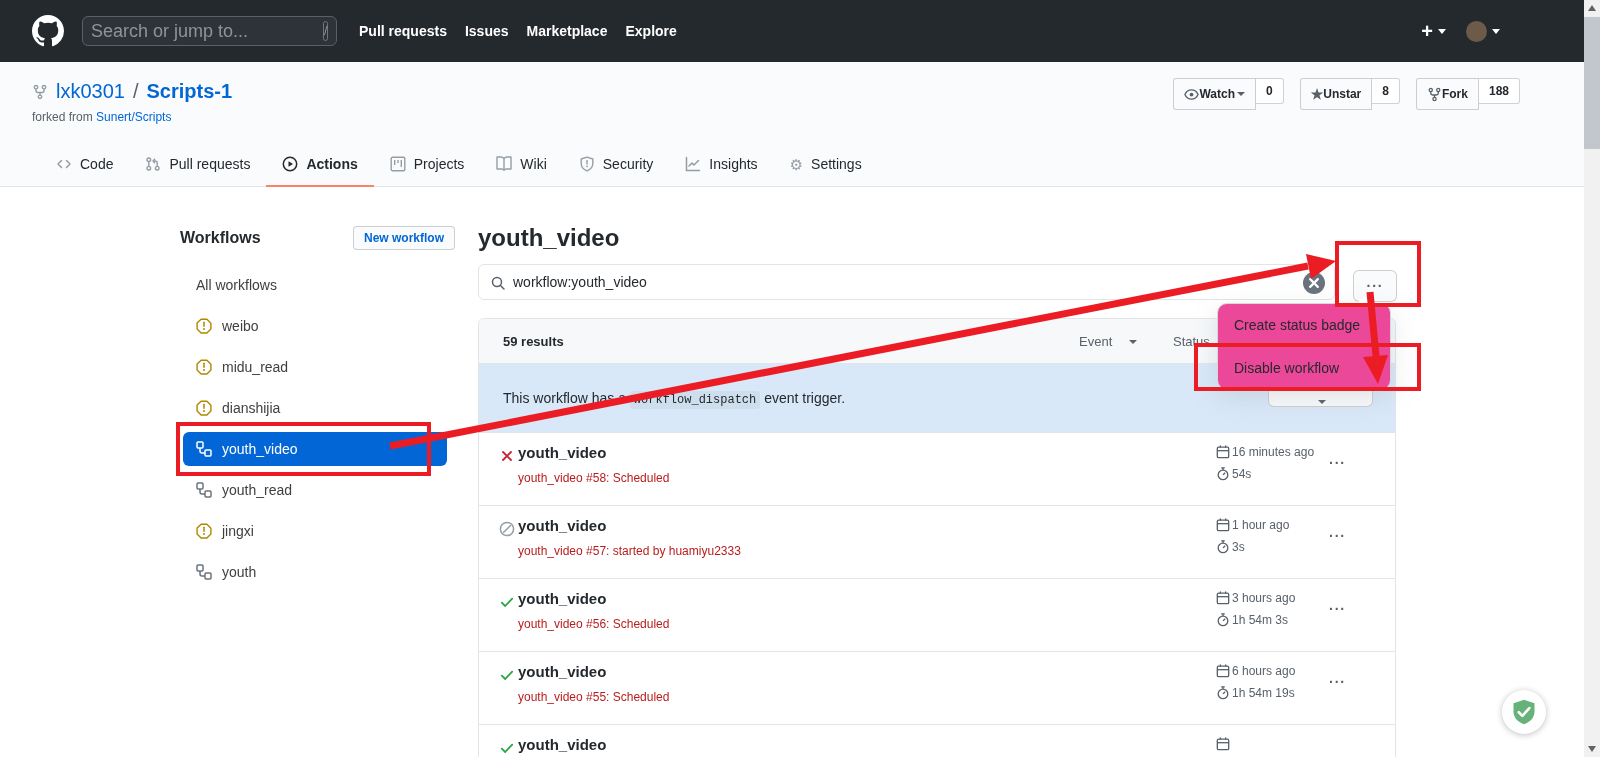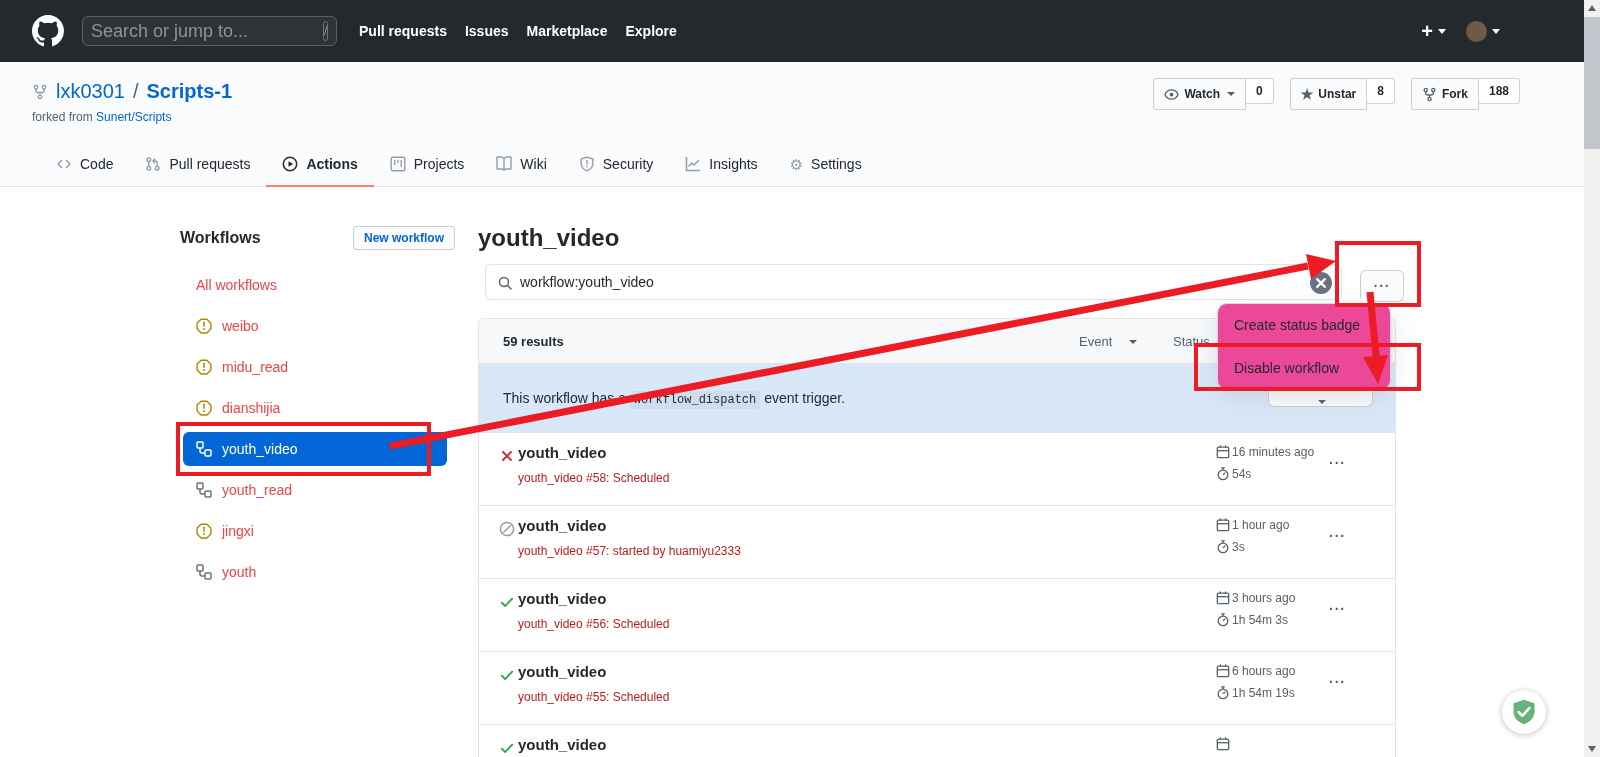--- a/index.html
+++ b/index.html
@@ -37,21 +37,21 @@
   .repo-line { position:absolute; left:32px; top:18px; display:flex; align-items:center; gap:8px;
     font-size:20px; }
   .repo-line .ic { color:#959da5; }
   .repo-line a { color:#0366d6; text-decoration:none; }
   .repo-sep { color:#586069; }
   .repo-name { font-weight:600; }
   .fork-note { position:absolute; left:32px; top:48px; font-size:12px; color:#586069; }
   .fork-note a { color:#0366d6; text-decoration:none; }
   .repo-actions { position:absolute; right:80px; top:16px; display:flex; gap:16px; }
   .btn-group { display:flex; }
-  .soc-btn { height:26px; display:flex; align-items:center; gap:5px; padding:15px 10px;
+  .soc-btn { height:26px; display:flex; align-items:center; padding:15px 10px;
     background:#fafbfc; border:1px solid rgba(27,31,35,0.2); border-radius:3px 0 0 3px;
     font-size:12px; font-weight:600; color:#24292e; cursor:pointer; }
   .soc-btn .ic { color:#586069; }
   .soc-count { height:26px; display:flex; align-items:center; padding:0 10px; background:#fff;
     border:1px solid rgba(27,31,35,0.2); border-left:none; border-radius:0 3px 3px 0;
     font-size:12px; font-weight:600; cursor:pointer; }
   .caret-dk { width:0; height:0; border-left:4px solid transparent; border-right:4px solid transparent;
     border-top:4px solid #586069; margin-left:2px; }
   .star-glyph { color:#586069; font-size:14px; line-height:1; }
 
@@ -66,31 +66,31 @@
 
   
   .sidebar { position:absolute; left:180px; top:224px; width:275px; }
   .sb-head { display:flex; align-items:center; justify-content:space-between; height:28px; }
   .sb-title { font-size:16px; font-weight:600; }
   .new-wf-btn { font-size:12px; font-weight:600; color:#0366d6; background:#fafbfc;
     border:1px solid rgba(27,31,35,0.2); border-radius:4px; padding:4px 10px; cursor:pointer;
     font-family:inherit; }
   .sb-list { margin-top:12px; }
   .sb-item { height:41px; display:flex; align-items:center; gap:10px; padding-left:16px;
-    font-size:14px; color:#ef4444; cursor:pointer; }
+    font-size:14px; color:#404040; cursor:pointer; }
   .sb-item .ic-warn { color:#b08800; }
   .sb-item .ic-wf { color:#6a737d; }
   .sb-item.selected { background:#0366d6; color:#fff; border-radius:6px; height:34px;
     width:264px; margin:4px 0 3px 3px; padding-left:13px; }
   .sb-item.selected .ic-wf { color:#fff; }
 
   
   .main { position:absolute; left:478px; top:224px; width:918px; }
   .page-title { font-size:24px; font-weight:600; line-height:28px; }
-  .search-row { position:absolute; top:40px; left:7px; width:918px; height:38px;padding-left:14px; }
+  .search-row { position:absolute; top:40px; left:0; width:918px; height:38px;padding-left:14px; }
   .wf-search { position:absolute; left:0; top:0; width:857px; height:36px;
     border:1px solid #e1e4e8; border-radius:6px; background:#fff; }
   .wf-search .ic-search { position:absolute; left:11px; top:10px; color:#586069; }
   .wf-search input { position:absolute; left:34px; top:0; width:770px; height:34px; border:none;
     outline:none; font-size:14px; color:#24292e; font-family:inherit; }
   .clear-btn { position:absolute; right:9px; top:7px; width:22px; height:22px; border:none;
     background:transparent; padding:0; cursor:pointer; }
   .kebab-btn { position:absolute; left:875px; top:6px; width:44px; height:32px;
     background:#fafbfc; border:1px solid rgba(27,31,35,0.2); border-radius:6px; cursor:pointer;
     color:#586069; font-size:14px; font-weight:bold; letter-spacing:1px; line-height:28px;

